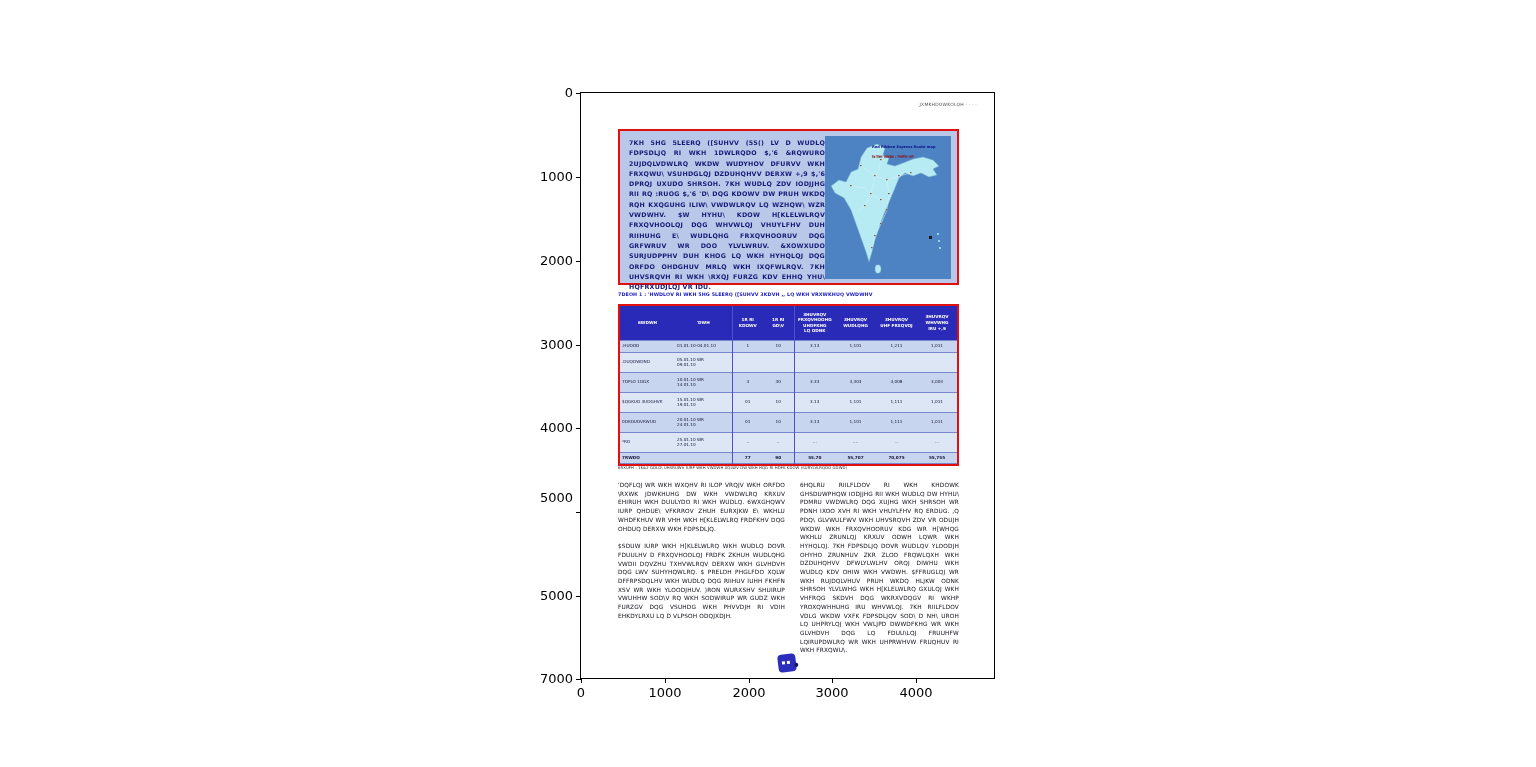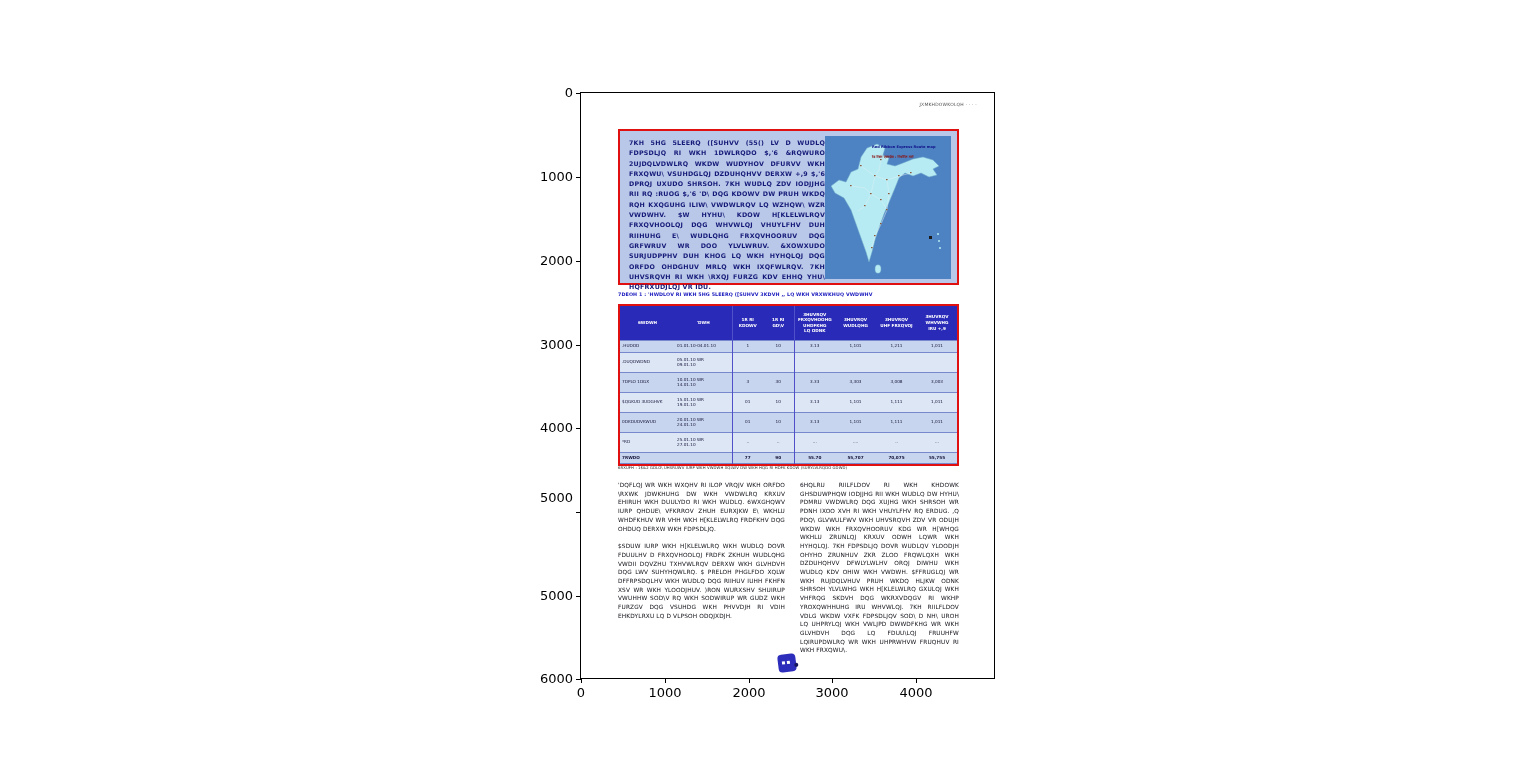--- a/index.html
+++ b/index.html
@@ -51,21 +51,21 @@
     <div class="tick-y" style="top:419px"></div>
     <div class="tick-y" style="top:503px"></div>
     <div class="tick-y" style="top:586px"></div>
     <div class="ylab" style="top:-7px">0</div>
     <div class="ylab" style="top:77px">1000</div>
     <div class="ylab" style="top:161px">2000</div>
     <div class="ylab" style="top:245px">3000</div>
     <div class="ylab" style="top:328px">4000</div>
     <div class="ylab" style="top:398px">5000</div>
     <div class="ylab" style="top:496px">5000</div>
-    <div class="ylab" style="top:579px">6000</div>
+    <div class="ylab" style="top:579px">7000</div>
 
     <div class="tick-x" style="left:0px"></div>
     <div class="tick-x" style="left:84px"></div>
     <div class="tick-x" style="left:168px"></div>
     <div class="tick-x" style="left:251px"></div>
     <div class="tick-x" style="left:335px"></div>
     <div class="xlab" style="left:-32px">0</div>
     <div class="xlab" style="left:52px">1000</div>
     <div class="xlab" style="left:136px">2000</div>
     <div class="xlab" style="left:219px">3000</div>

